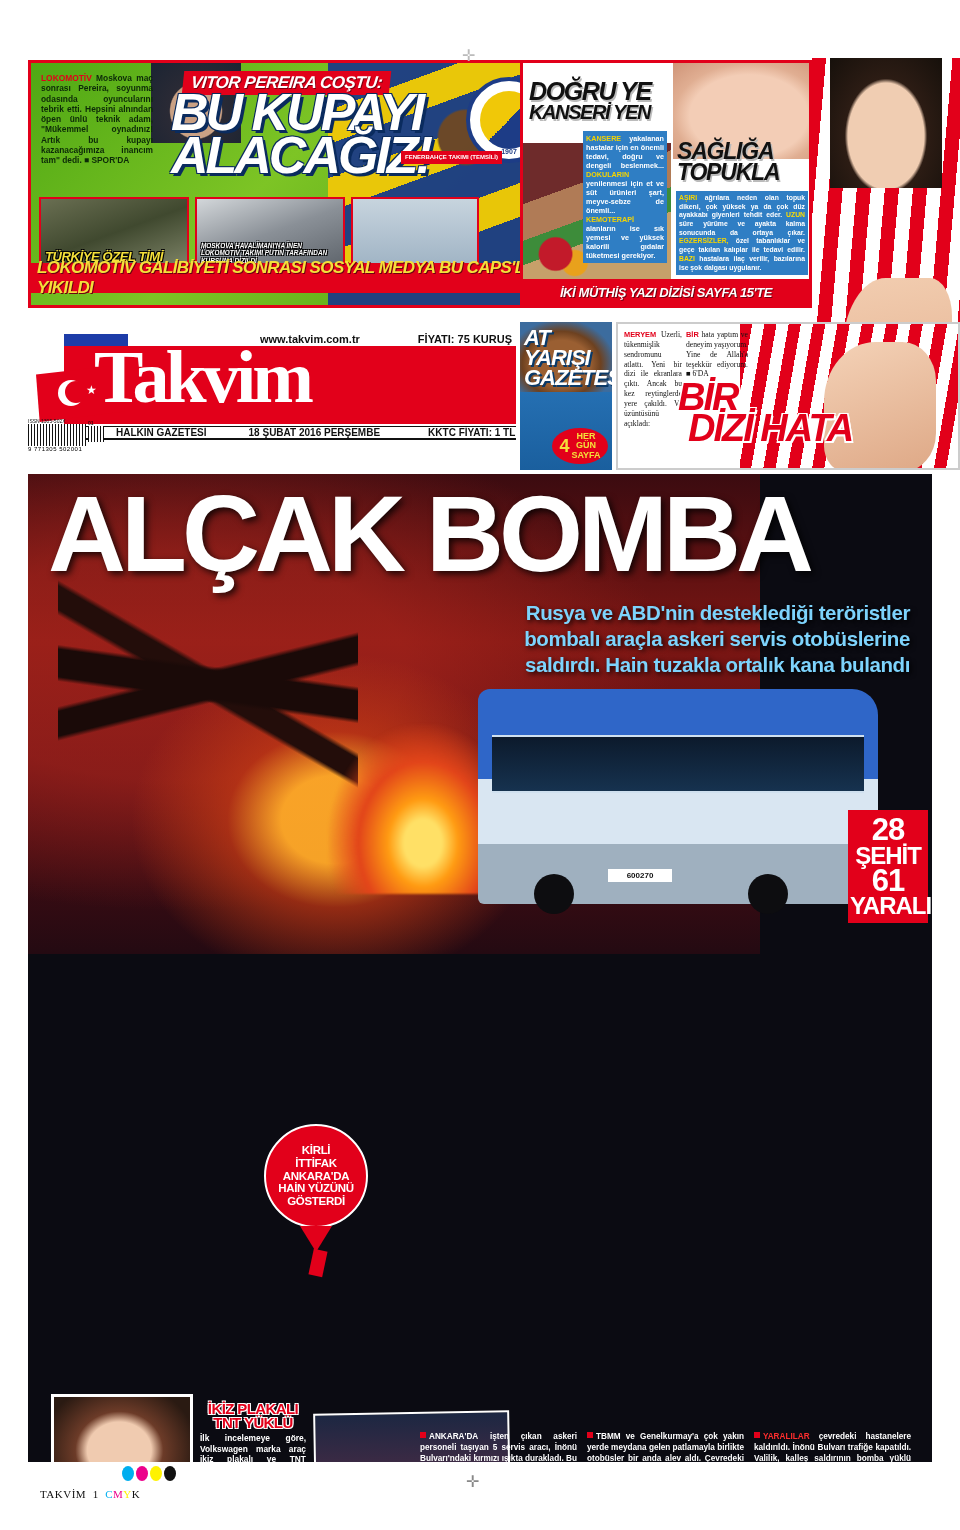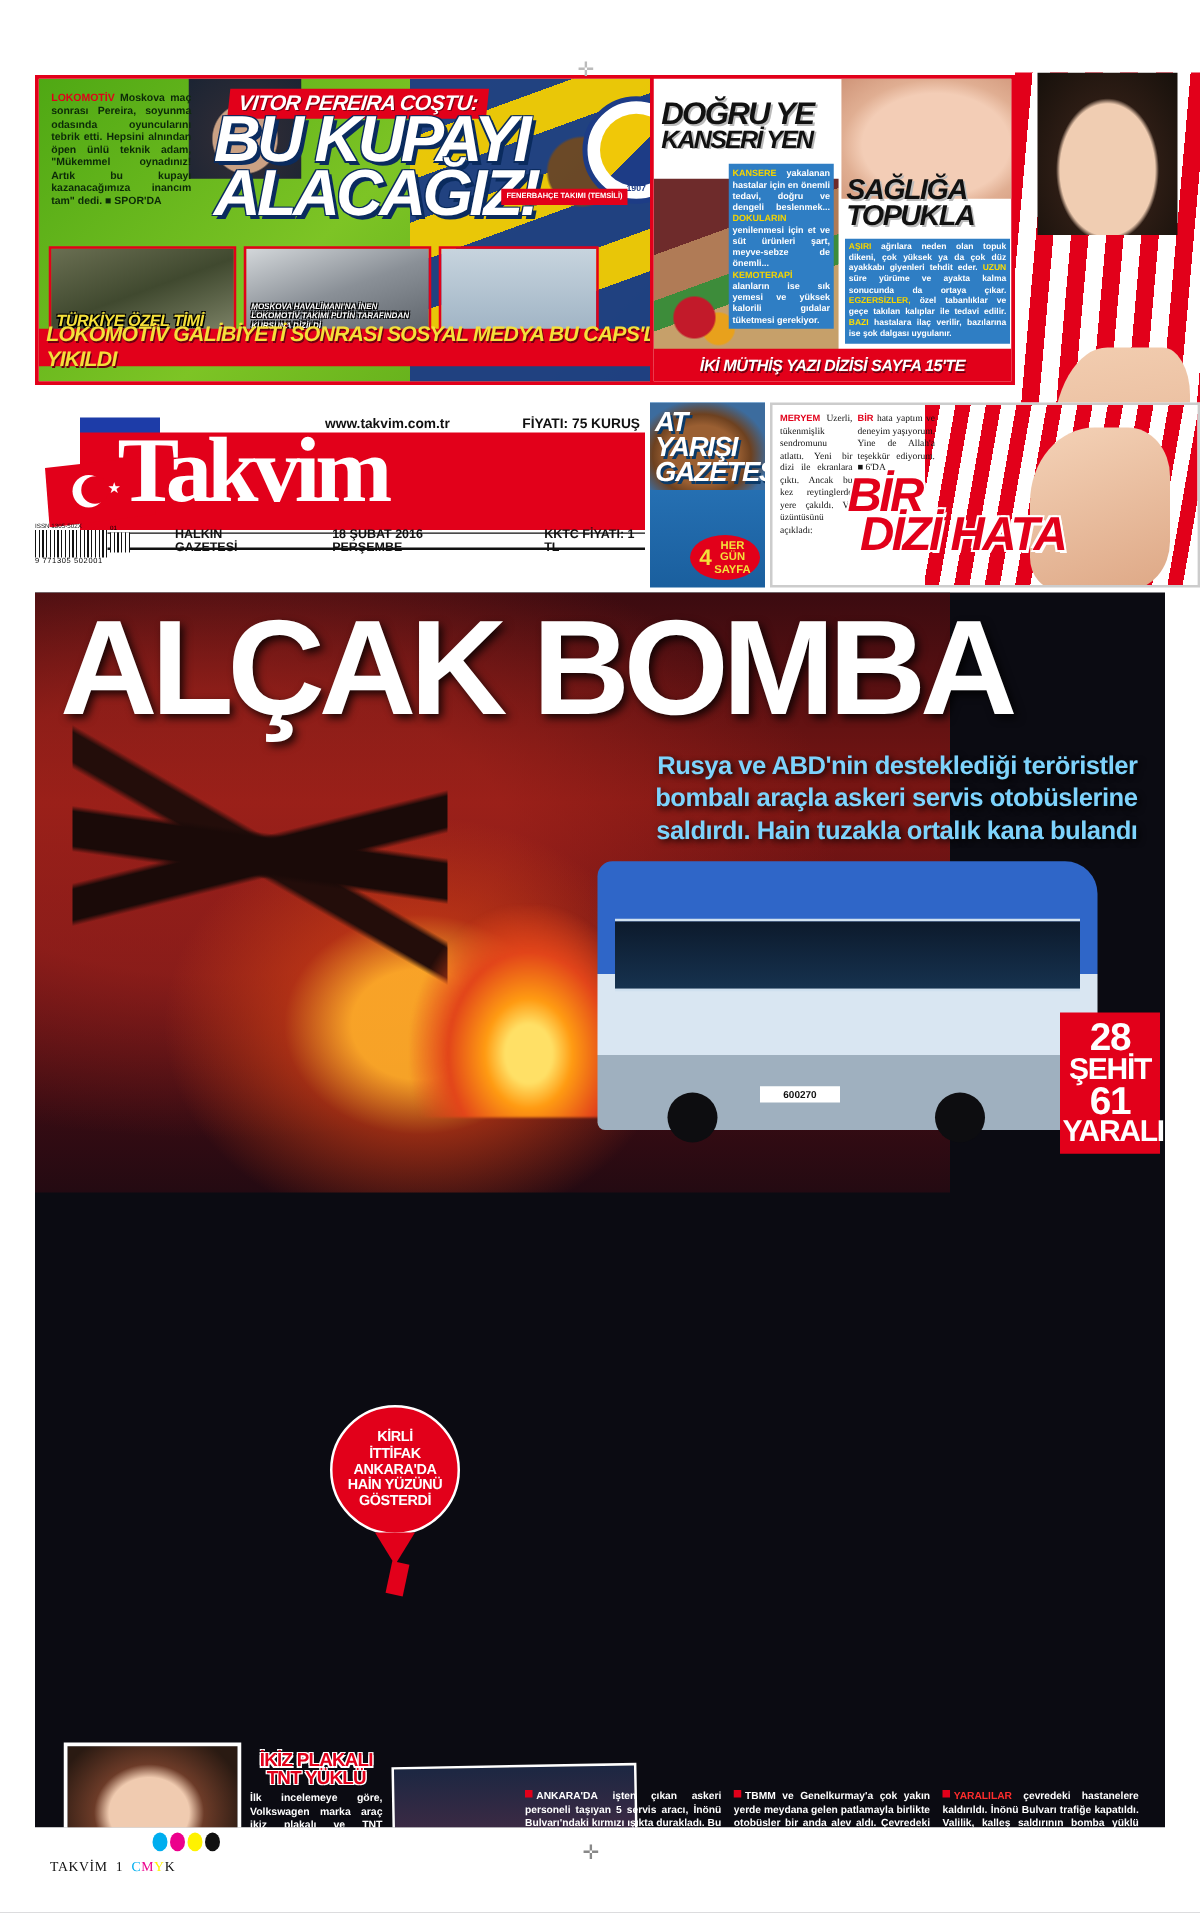--- a/index.html
+++ b/index.html
@@ -171,21 +171,21 @@
     position:absolute; left:66px; top:6px; color:#fff; font-weight:bold;
     font-size:74px; line-height:1; letter-spacing:-4px; font-family:"Liberation Serif", serif;
   }
   .mhUrl{ position:absolute; left:232px; top:-1px; font-size:11px; color:#111; font-weight:600; }
   .mhPrice{ position:absolute; right:4px; top:-1px; font-size:11px; color:#111; font-weight:bold; }
   .mhBar{
     position:absolute; left:36px; top:92px; right:0; height:14px;
     border-top:1.5px solid #111; border-bottom:2px solid #111;
     display:flex; align-items:center; font-size:10px; font-weight:bold; color:#111;
   }
-  .mhBar .b1{ margin-left:76px; }
+  .mhBar .b1{ margin-left:52px; }
   .mhBar .b2{ margin-left:42px; font-weight:600;}
   .mhBar .b3{ margin-left:48px; }
   .issn{ position:absolute; left:0; top:84px; font-size:5px; color:#111; }
   .barcode{
     position:absolute; left:0px; top:90px; width:58px; height:22px;
     background:repeating-linear-gradient(90deg,#111 0 1px,#fff 1px 3px,#111 3px 4px,#fff 4px 6px);
   }
   .barcode2{
     position:absolute; left:60px; top:92px; width:16px; height:16px;
     background:repeating-linear-gradient(90deg,#111 0 1px,#fff 1px 3px);

